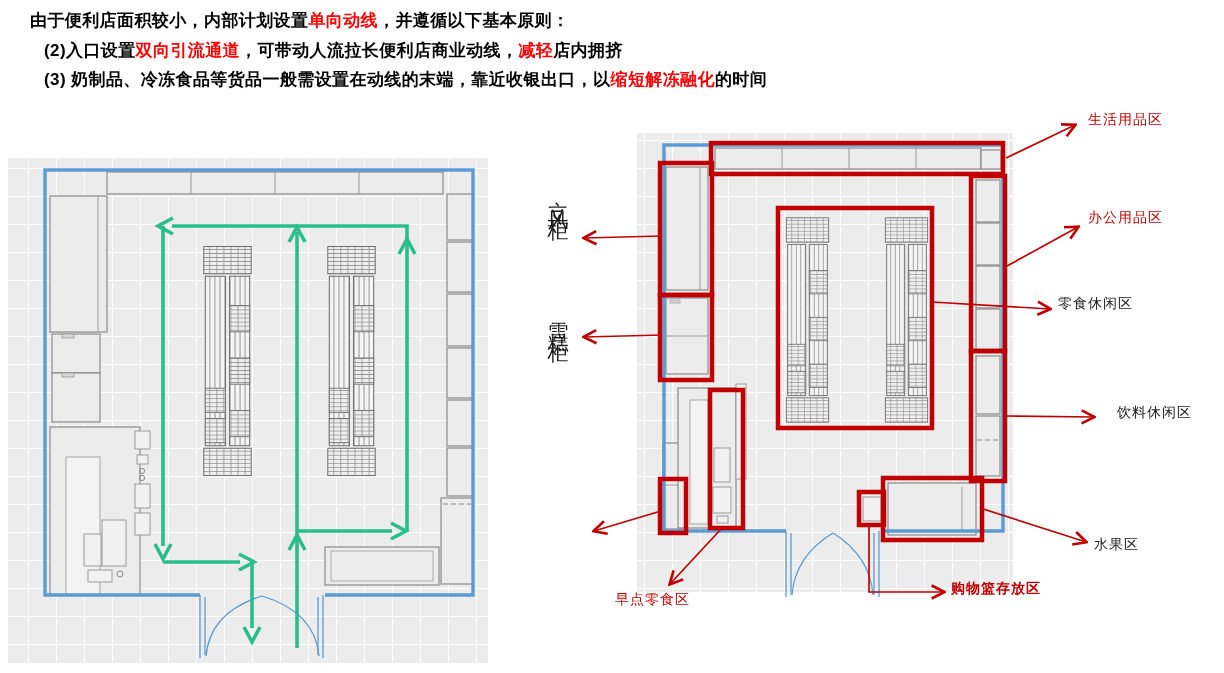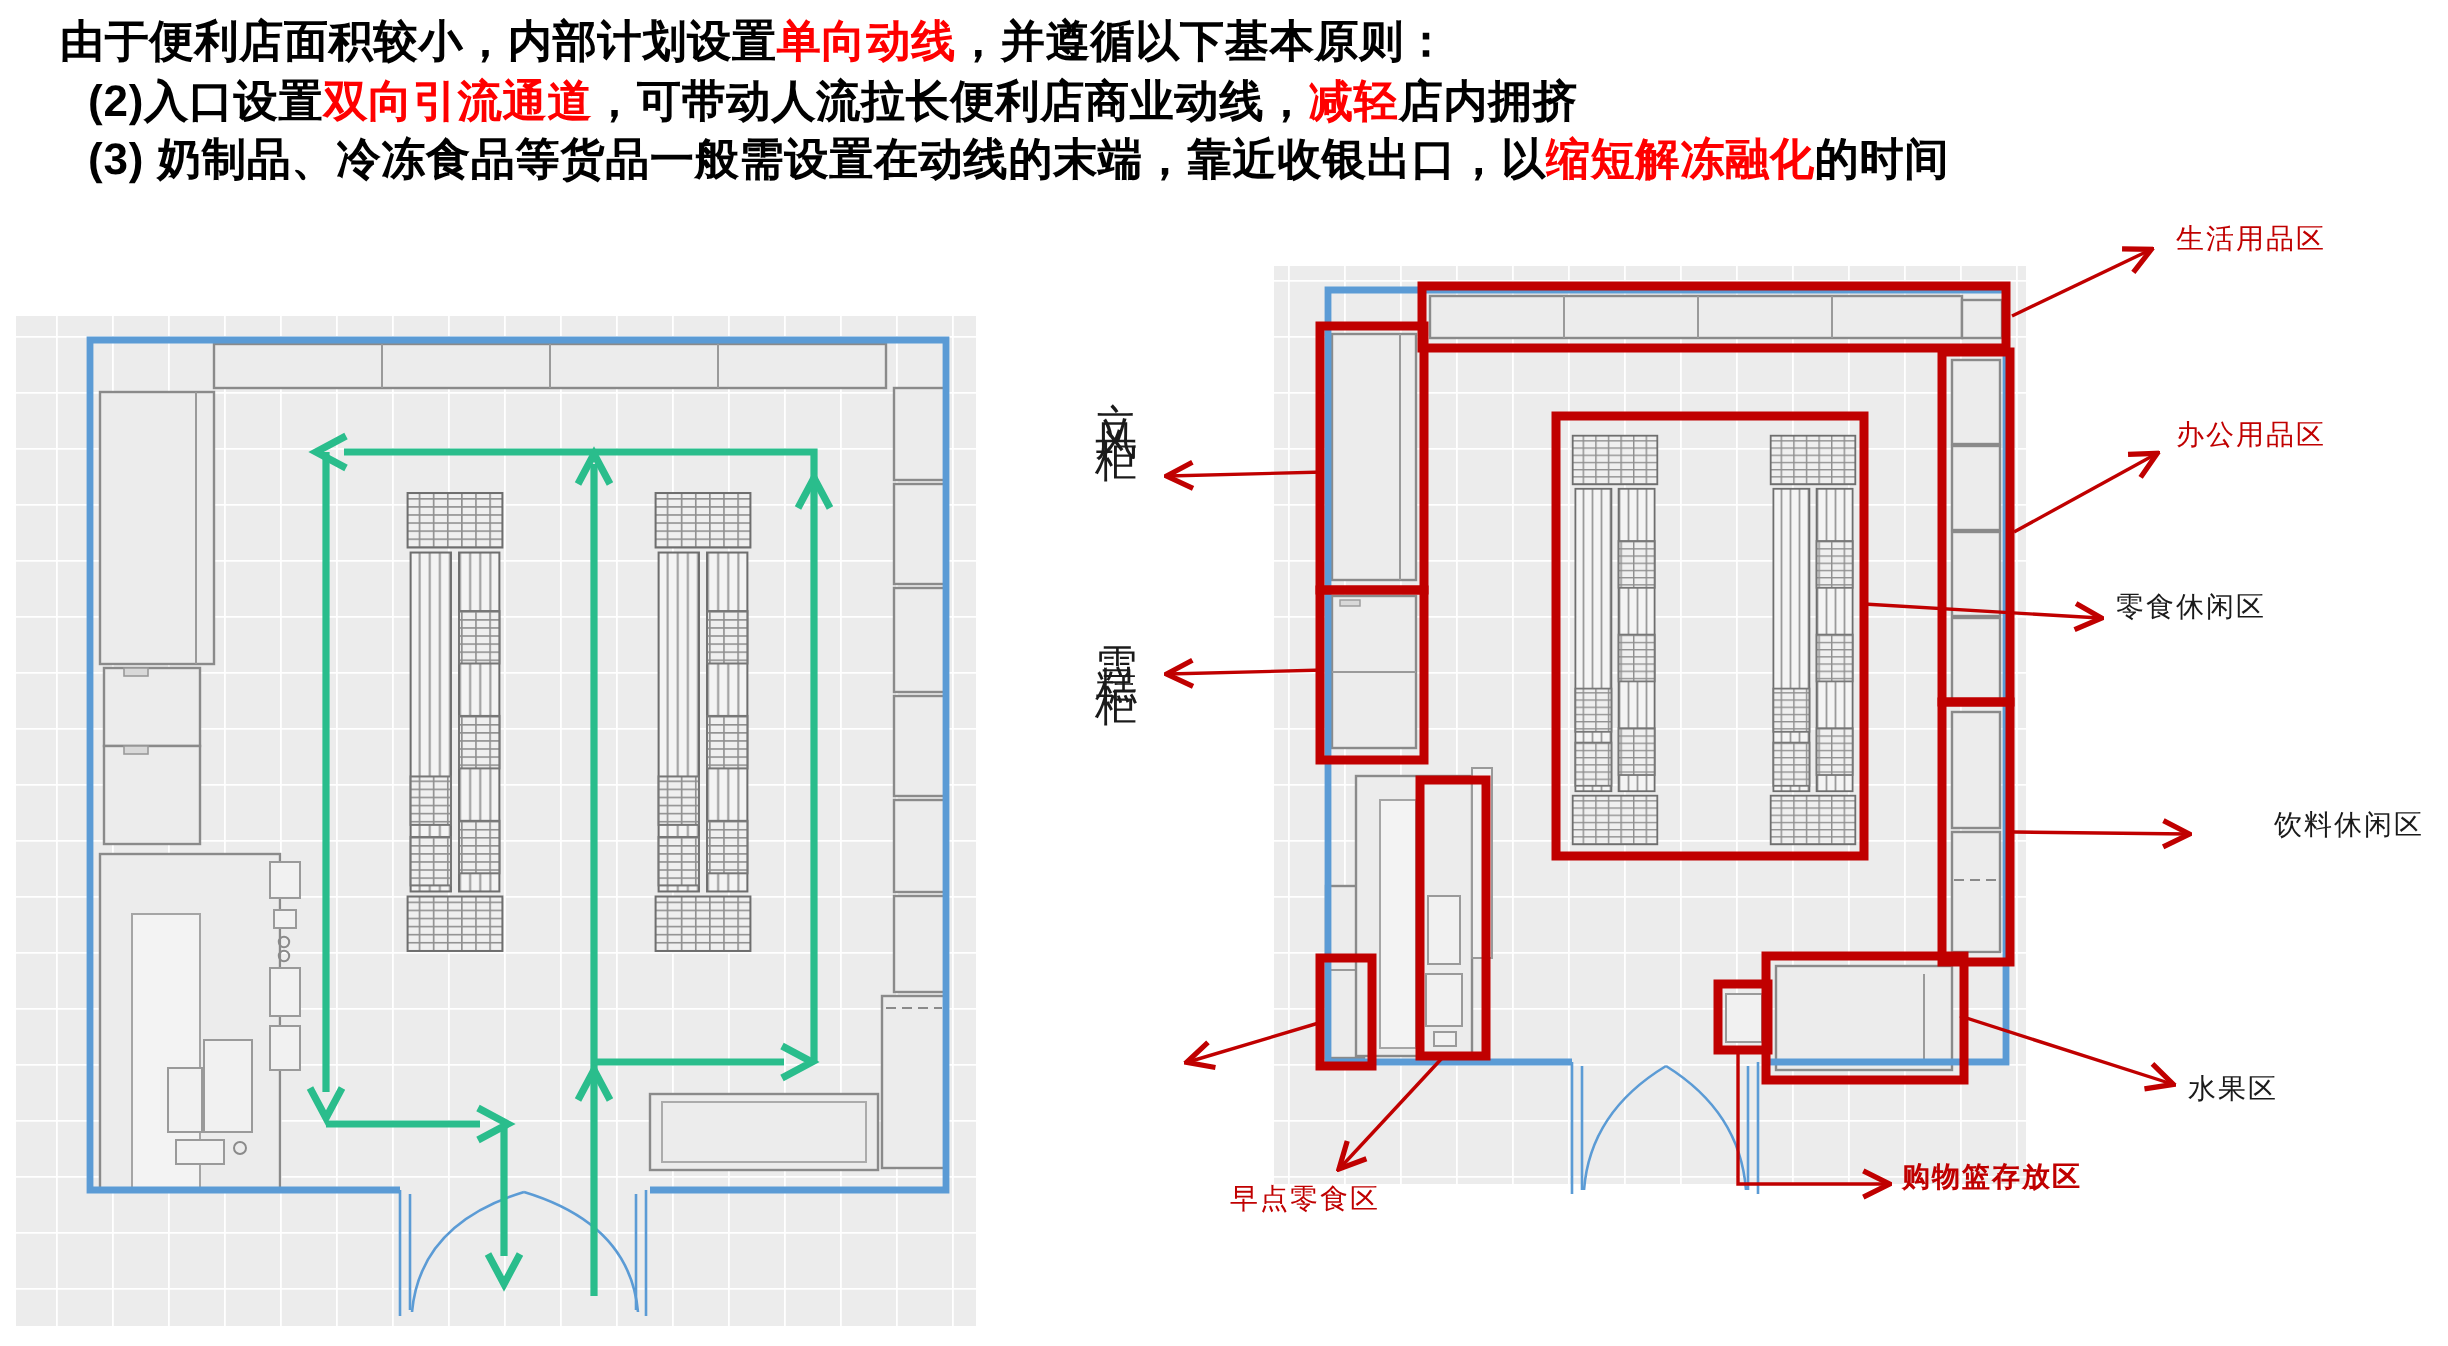--- a/index.html
+++ b/index.html
@@ -3,21 +3,21 @@
 <meta charset="utf-8">
 <style>
   html,body{margin:0;padding:0;background:#ffffff;}
   body{width:1224px;height:673px;overflow:hidden;position:relative;
        font-family:"Liberation Sans",sans-serif;}
   .stage{position:absolute;left:0;top:0;width:1224px;height:673px;}
 
   
   .intro{position:absolute;left:30px;top:6px;color:#000;
          font-family:"Liberation Sans",sans-serif;font-weight:bold;
-         font-size:22px;letter-spacing:0.4px;}
+         font-size:17px;letter-spacing:0.4px;}
   .intro .ln{height:29.5px;line-height:29.5px;white-space:nowrap;}
   .intro .ind{padding-left:14px;}
   .red{color:#ff0000;}
 
   
   svg{position:absolute;left:0;top:0;}
   .sh{fill:#ececec;stroke:#8a8a8a;stroke-width:1.2;}
   .sh2{fill:#f1f1f1;stroke:#9a9a9a;stroke-width:1;}
   .thin{stroke:#9a9a9a;stroke-width:1;fill:none;}
   .wall{stroke:#5b9bd5;stroke-width:3.4;fill:none;}
@@ -238,18 +238,18 @@
         <path class="ann" marker-end="url(#arr)" d="M662,335 L584,337"></path>
       </g>
     </g>
   </svg>
 
   <div class="vlab" style="left:545px;top:184px;">立风柜</div>
   <div class="vlab" style="left:545px;top:306px;">雪糕柜</div>
   <div class="lab redlab" style="left:1088px;top:111px;">生活用品区</div>
   <div class="lab redlab" style="left:1088px;top:209px;">办公用品区</div>
   <div class="lab blklab" style="left:1058px;top:295px;">零食休闲区</div>
-  <div class="lab blklab" style="left:1117px;top:404px;margin-left:20px;">饮料休闲区</div>
+  <div class="lab blklab" style="left:1117px;top:404px;">饮料休闲区</div>
   <div class="lab blklab" style="left:1094px;top:536px;">水果区</div>
   <div class="lab redlab" style="left:951px;top:580px;font-weight:bold;">购物篮存放区</div>
   <div class="lab redlab" style="left:615px;top:591px;">早点零食区</div>
 
 </div>
 
 </body></html>

